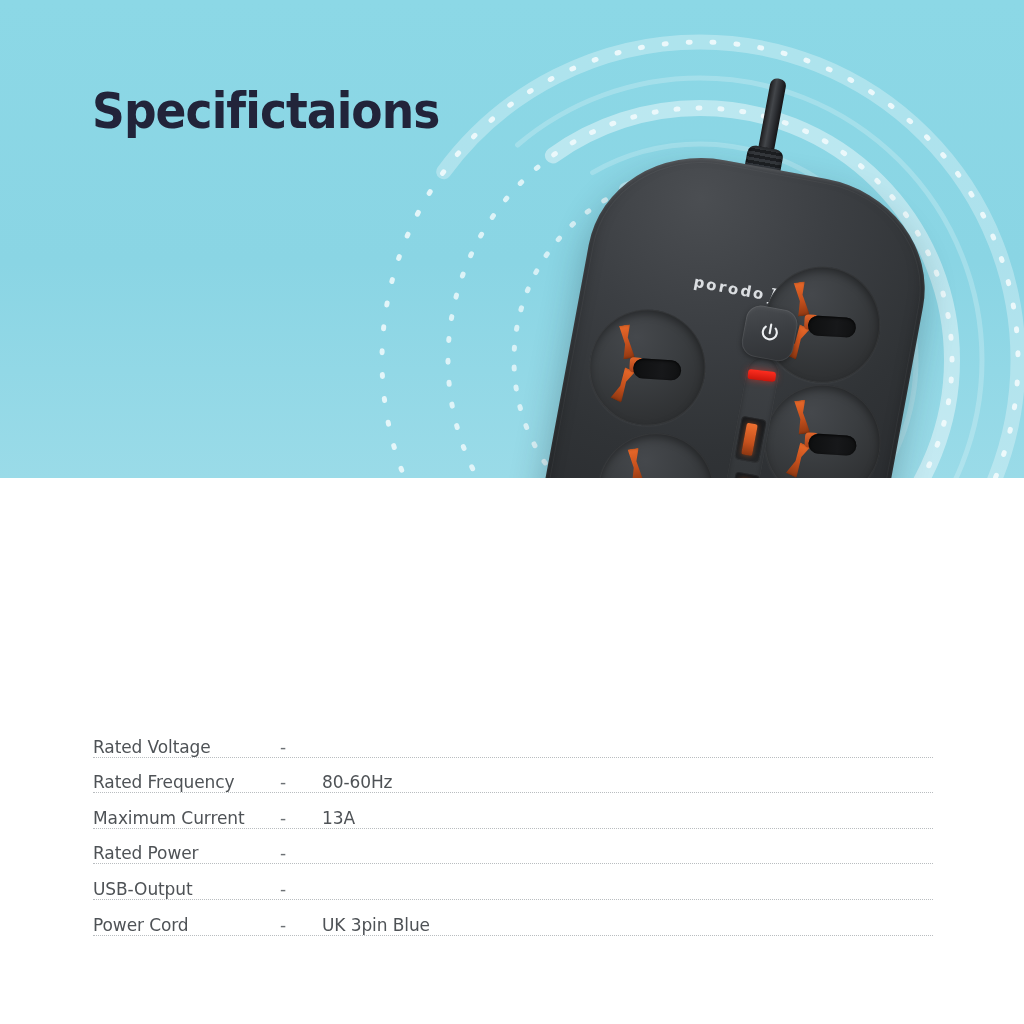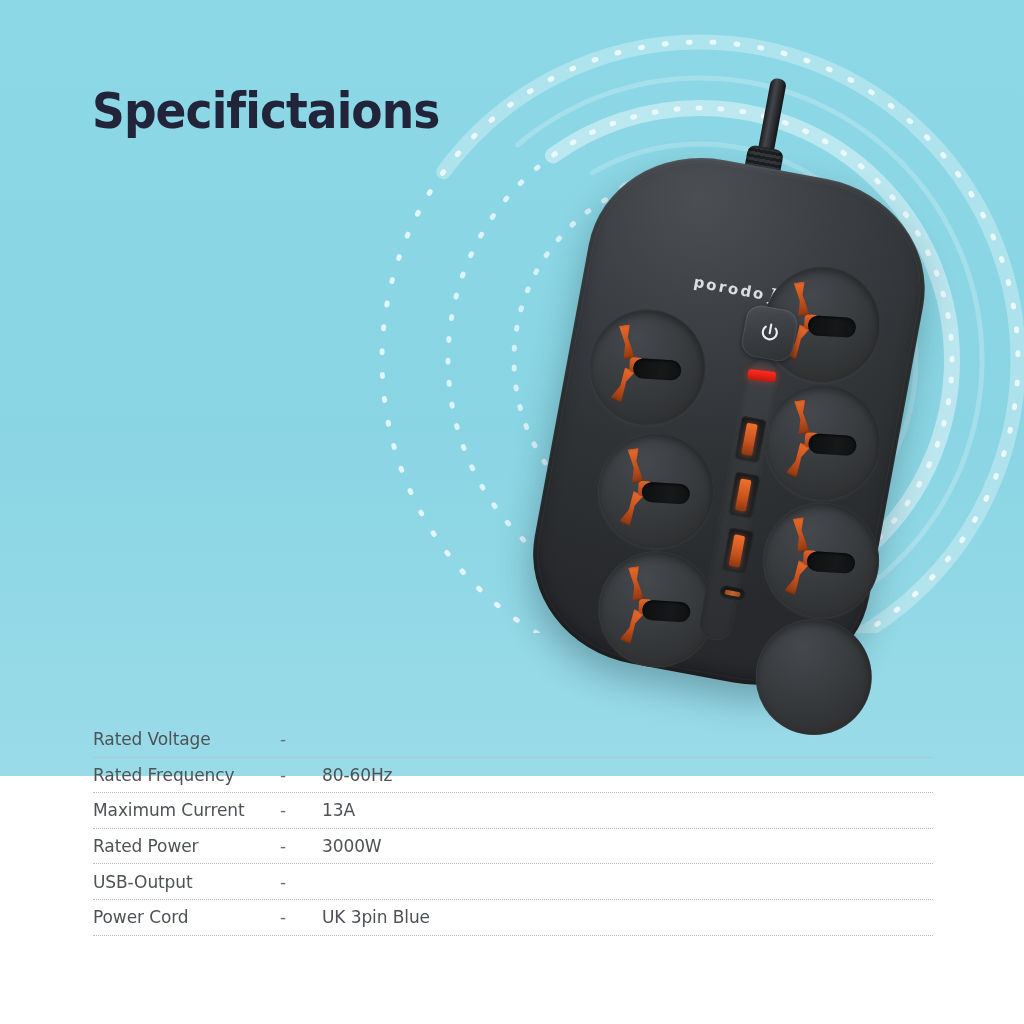--- a/index.html
+++ b/index.html
@@ -23,21 +23,21 @@
     background: #ffffff;
     overflow: hidden;
   }
 
   
   .hero {
     position: absolute;
     left: 0;
     top: 0;
     width: 1024px;
-    height: 776px;
+    height: 478px;
     background: linear-gradient(180deg, #8cd8e6 0%, #8ad5e4 55%, #9adbe8 100%);
     overflow: hidden;
   }
 
   .hero-rings {
     position: absolute;
     left: 0;
     top: 0;
     width: 1024px;
     height: 633px;
@@ -285,21 +285,21 @@
     position: absolute;
     left: 93px;
     top: 722px;
     width: 840px;
   }
   .spec-row {
     position: relative;
     height: 34.6px;
     border-bottom: 1px dotted #b9bdc0;
     display: flex;
-    align-items: center;
+    align-items: flex-end;
   }
   .spec-label {
     width: 187px;
     flex: 0 0 187px;
     font-family: "DejaVu Sans", sans-serif;
     font-size: 17px;
     color: #4e5256;
     letter-spacing: -0.1px;
     white-space: nowrap;
   }
@@ -449,21 +449,20 @@
 
     <div class="spec-row">
       <div class="spec-label">Maximum Current</div>
       <div class="spec-dash">-</div>
       <div class="spec-value">13A</div>
     </div>
 
     <div class="spec-row">
       <div class="spec-label">Rated Power</div>
       <div class="spec-dash">-</div>
-      <div class="spec-value">3000W</div>
     </div>
 
     <div class="spec-row">
       <div class="spec-label">USB-Output</div>
       <div class="spec-dash">-</div>
     </div>
 
     <div class="spec-row">
       <div class="spec-label">Power Cord</div>
       <div class="spec-dash">-</div>

